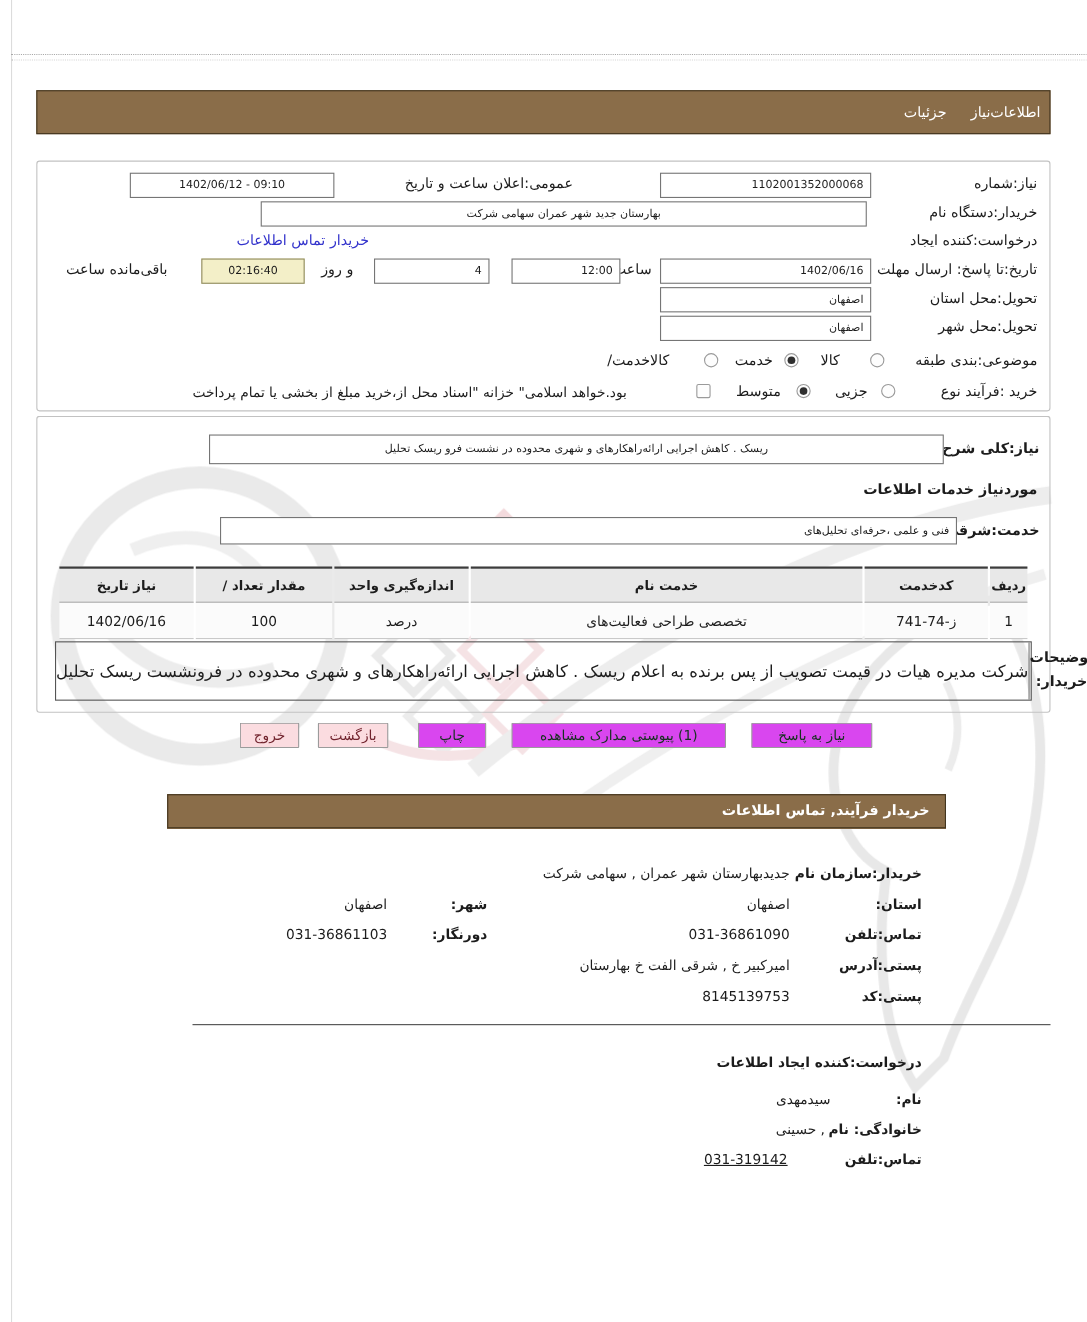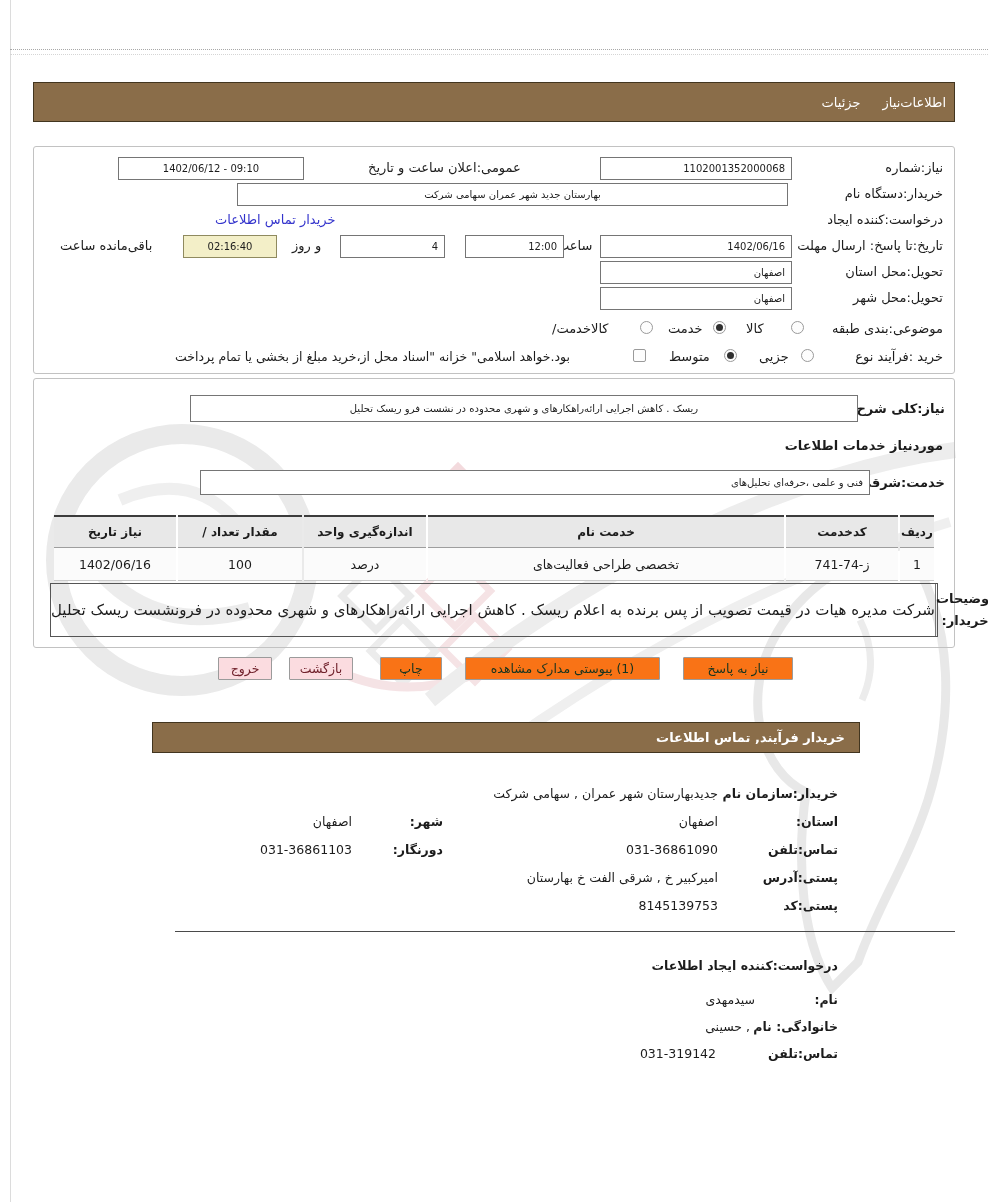--- a/index.html
+++ b/index.html
@@ -14,21 +14,21 @@
   .box.r{justify-content:flex-end;padding:0 6px;}
   .box.c{justify-content:center;padding:0 4px;}
   .box.l{justify-content:flex-start;padding:0 5px;}
   .panel{position:absolute;border:1px solid #c2c2c2;border-radius:3px;background:transparent;}
   .bar{position:absolute;background:#8a6d49;border:1px solid #42351f;color:#fff;}
   .rd{position:absolute;width:13px;height:13px;border:1px solid #9a9a9a;border-radius:50%;background:#fdfdfd;box-sizing:border-box;}
   .rd.on::after{content:"";position:absolute;left:2px;top:2px;width:7px;height:7px;border-radius:50%;background:#2f2f2f;}
   .cb{position:absolute;width:13px;height:13px;border:1px solid #9a9a9a;border-radius:2px;background:#fdfdfd;box-sizing:border-box;}
   .btn{position:absolute;height:21px;border:1px solid #9b9b9b;border-radius:1px;
        display:flex;align-items:center;justify-content:center;font-size:12.5px;white-space:nowrap;cursor:pointer;}
-  .btn.green{background:#f97316;color:#15331f;}
+  .btn.green{background:#d946ef;color:#15331f;}
   .btn.pink{background:#fbdce0;color:#70222c;}
   .link{color:#3333cc;cursor:pointer;}
   .tbl{position:absolute;left:54px;top:515px;width:880px;}
   .trow{display:flex;flex-direction:row-reverse;gap:2px;}
   .th{background:#e8e8e8;border-top:2px solid #3c3c3c;border-bottom:1px solid #9e9e9e;
       height:30px;display:flex;align-items:center;justify-content:center;font-weight:bold;font-size:12px;white-space:nowrap;}
   .td{background:#fbfbfb;border-bottom:1px solid #c9c9c9;height:32px;display:flex;align-items:center;justify-content:center;font-size:12.5px;white-space:nowrap;}
   .c0{width:34px;}.c1{width:112px;}.c2{width:356px;}.c3{width:122px;}.c4{width:124px;}.c5{width:122px;}
   .dotline{position:absolute;left:10px;right:0;border-top:1px dotted #a8a8a8;height:0;}
   .vrule{position:absolute;left:10px;top:0;bottom:0;width:1px;background:#dcdcdc;}
@@ -189,15 +189,15 @@
 
   <span class="lbl b sm z1" style="right:150px;top:958px;">اطلاعات‎ ‎ایجاد‎ ‎کننده‎:‎درخواست</span>
 
   <span class="lbl b sm z1" style="right:150px;top:992px;">‎:‎نام</span>
   <span class="lbl sm z1" style="right:233px;top:992px;">سیدمهدی</span>
 
   <span class="lbl b sm z1" style="right:150px;top:1019px;">نام‎ ‎‎:‎خانوادگی</span>
   <span class="lbl sm z1" style="right:238px;top:1019px;">حسینی‎ ‎‎,‎</span>
 
   <span class="lbl b sm z1" style="right:150px;top:1046px;">تلفن‎:‎تماس</span>
-  <span class="lbl sm z1" style="right:272px;top:1046px;">031‎-‎319142</span>
+  <span class="lbl sm z1" style="right:272px;top:1046px;text-decoration:underline;">031‎-‎319142</span>
 
 </div>
 
 </body></html>

